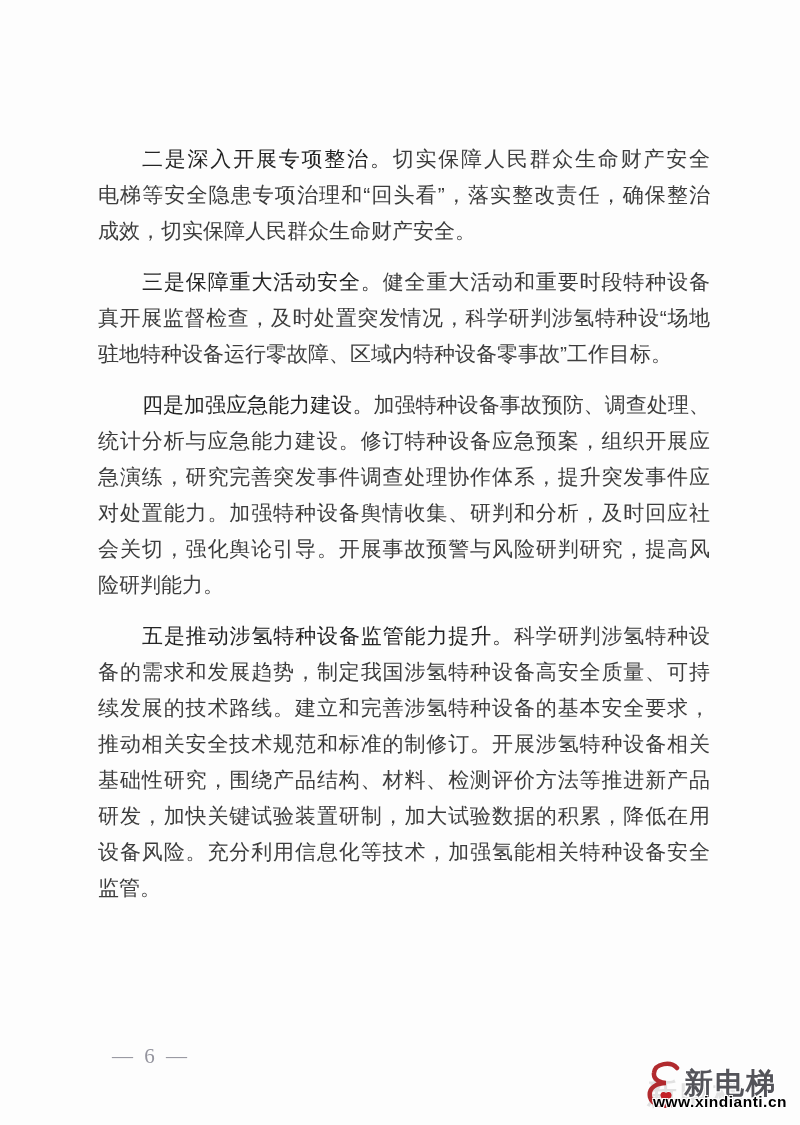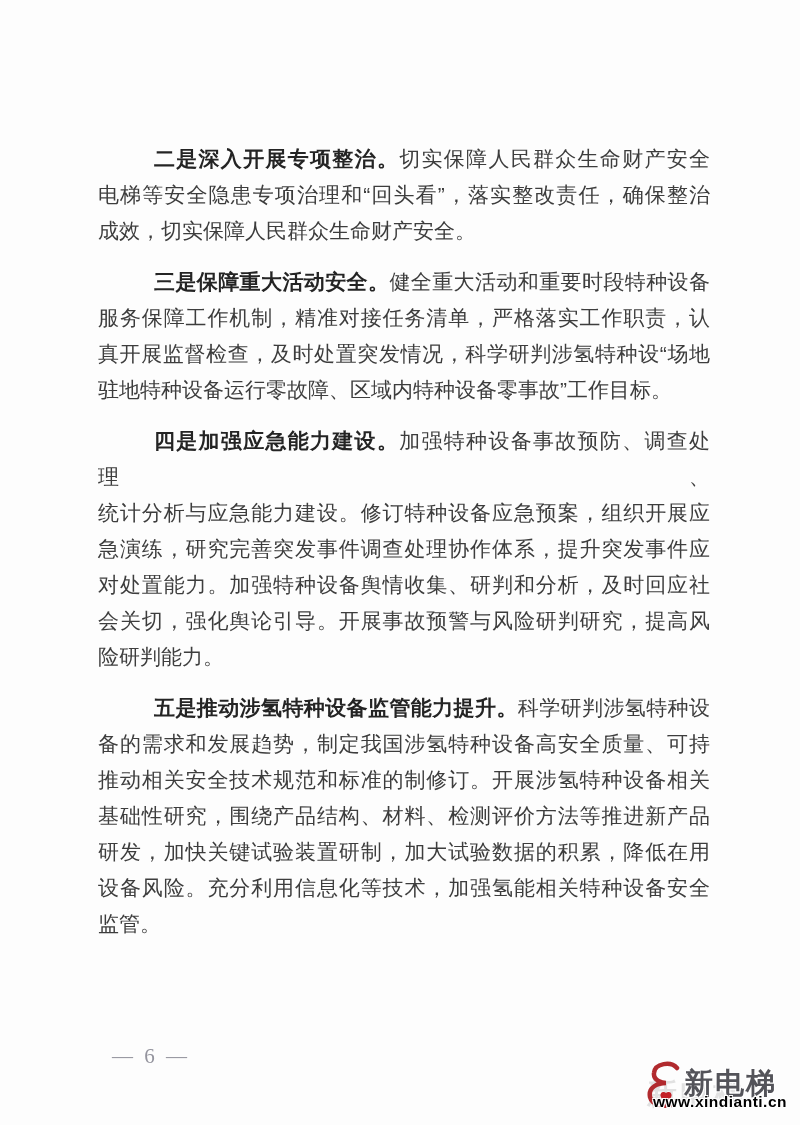--- a/index.html
+++ b/index.html
@@ -39,23 +39,22 @@
     text-align-last: justify;
     letter-spacing: 0;
   }
   .line.indent {
     text-indent: 44px;
   }
   .line.last {
     text-align-last: left;
   }
   .lead {
-    font-weight: 700;
+    font-weight: 400;
     color: #242424;
-    margin-left: 12px;
   }
   .footer-num {
     position: absolute;
     left: 112px;
     top: 1044px;
     font-family: "Liberation Serif", serif;
     font-size: 21px;
     color: #94949e;
     letter-spacing: 3px;
   }
@@ -116,35 +115,35 @@
 <div class="page">
 
   <div class="content">
       <div class="paragraph">
         <div class="line indent"><span class="lead">二是深入开展专项整治。</span><span>切实保障人民群众生命财产安全</span></div>
         <div class="line"><span>电梯等安全隐患专项治理和“回头看”，落实整改责任，确保整治</span></div>
         <div class="line last"><span>成效，切实保障人民群众生命财产安全。</span></div>
       </div>
       <div class="paragraph">
         <div class="line indent"><span class="lead">三是保障重大活动安全。</span><span>健全重大活动和重要时段特种设备</span></div>
-        <div class="line"><span>服务保障工作机制，精准对接任务清单，严格落实工作职责，认</span></div>
         <div class="line"><span>真开展监督检查，及时处置突发情况，科学研判涉氢特种设“场地</span></div>
         <div class="line last"><span>驻地特种设备运行零故障、区域内特种设备零事故”工作目标。</span></div>
       </div>
       <div class="paragraph">
         <div class="line indent"><span class="lead">四是加强应急能力建设。</span><span>加强特种设备事故预防、调查处理、</span></div>
         <div class="line"><span>统计分析与应急能力建设。修订特种设备应急预案，组织开展应</span></div>
         <div class="line"><span>急演练，研究完善突发事件调查处理协作体系，提升突发事件应</span></div>
         <div class="line"><span>对处置能力。加强特种设备舆情收集、研判和分析，及时回应社</span></div>
         <div class="line"><span>会关切，强化舆论引导。开展事故预警与风险研判研究，提高风</span></div>
         <div class="line last"><span>险研判能力。</span></div>
       </div>
       <div class="paragraph">
         <div class="line indent"><span class="lead">五是推动涉氢特种设备监管能力提升。</span><span>科学研判涉氢特种设</span></div>
         <div class="line"><span>备的需求和发展趋势，制定我国涉氢特种设备高安全质量、可持</span></div>
+        <div class="line"><span>续发展的技术路线。建立和完善涉氢特种设备的基本安全要求，</span></div>
         <div class="line"><span>推动相关安全技术规范和标准的制修订。开展涉氢特种设备相关</span></div>
         <div class="line"><span>基础性研究，围绕产品结构、材料、检测评价方法等推进新产品</span></div>
         <div class="line"><span>研发，加快关键试验装置研制，加大试验数据的积累，降低在用</span></div>
         <div class="line"><span>设备风险。充分利用信息化等技术，加强氢能相关特种设备安全</span></div>
         <div class="line last"><span>监管。</span></div>
       </div>
     </div>
 
   <div class="footer-num">
     <span>— 6 —</span>

